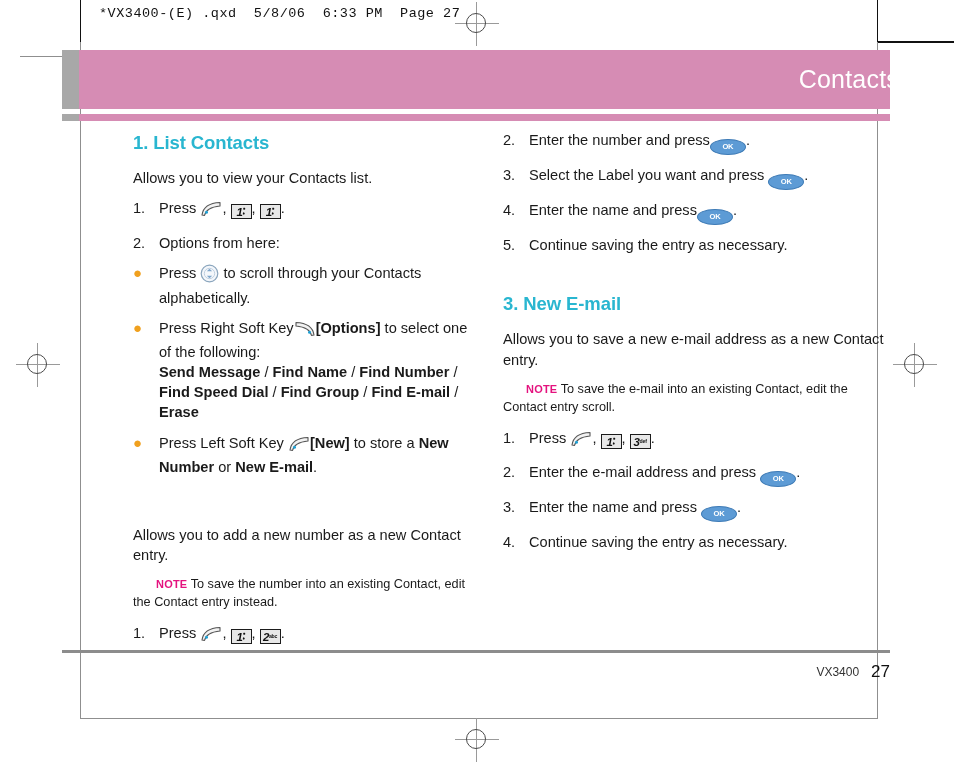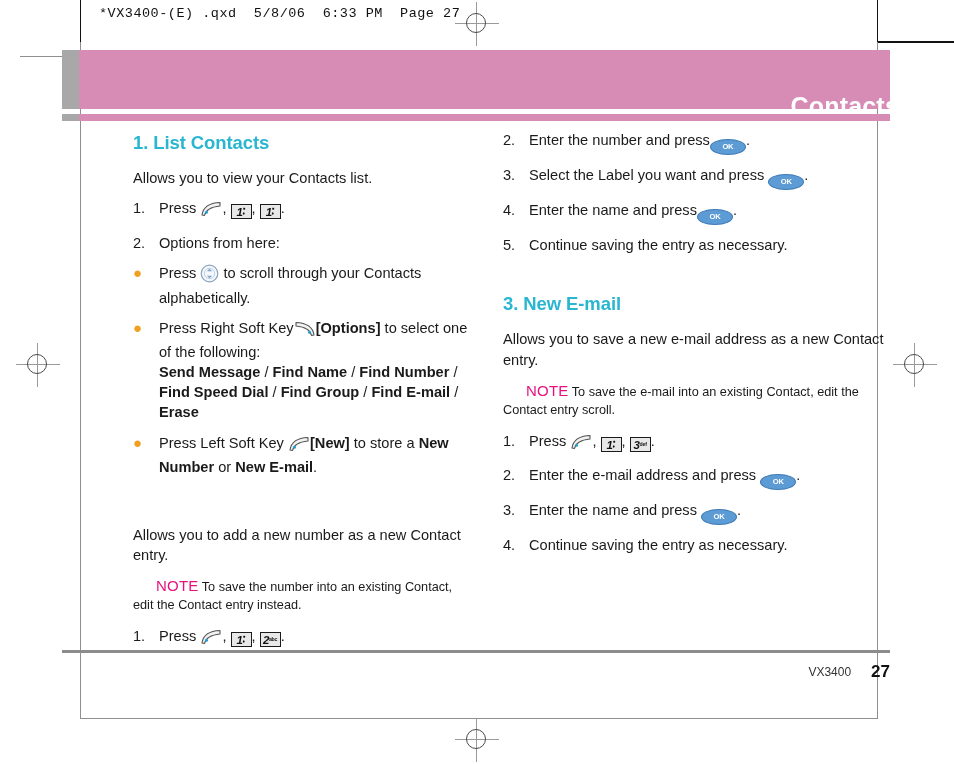--- a/index.html
+++ b/index.html
@@ -81,24 +81,23 @@
     right: 0; height: 59px;
     background: #d68cb4;
   }
   .chapter-title {
     position: absolute;
     right: 55px;
     top: 50px;
     height: 59px;
     line-height: 59px;
     font-size: 25px;
-    font-weight: bold;
+    font-weight: normal;
     color: #ffffff;
     letter-spacing: 0.2px;
-    margin-top: 27px;
   }
   .band-thin {
     position: absolute;
     left: 62px;
     top: 114px;
     width: 828px;
     height: 7px;
   }
   .band-thin .thin-gray {
     position: absolute;
@@ -156,22 +155,22 @@
   }
   .step .content { flex: 1 1 auto; }
 
   .note-block {
     margin: 0 0 12px 0;
     font-size: 12.7px;
     line-height: 1.42;
   }
   .note-label {
     color: #e4127e;
-    font-weight: normal;
-    font-size: 15px;
+    font-weight: bold;
+    font-size: 11px;
     letter-spacing: 0.2px;
     padding-left: 23px;
   }
 
   b, .bold { font-weight: bold; }
 
   
   .ico {
     display: inline-block;
     vertical-align: -3px;
@@ -249,23 +248,23 @@
   }
   .footer-text {
     position: absolute;
     right: 64px;
     top: 662px;
     font-size: 12px;
     color: #333;
   }
   .footer-text .pg {
     font-size: 17px;
-    font-weight: bold;
+    font-weight: normal;
     color: #111;
-    margin-left: 20px;
+    margin-left: 12px;
     vertical-align: -1px;
   }
 </style>
 </head>
 <body>
 
 <div class="crop-line dark" style="left:80px; top:0px; width:1px; height:42px;"></div>
 <div class="crop-line dark" style="left:877px; top:0px; width:1px; height:42px;"></div>
 <div class="crop-line dark" style="left:877px; top:41px; width:77px; height:2px;"></div>
 

